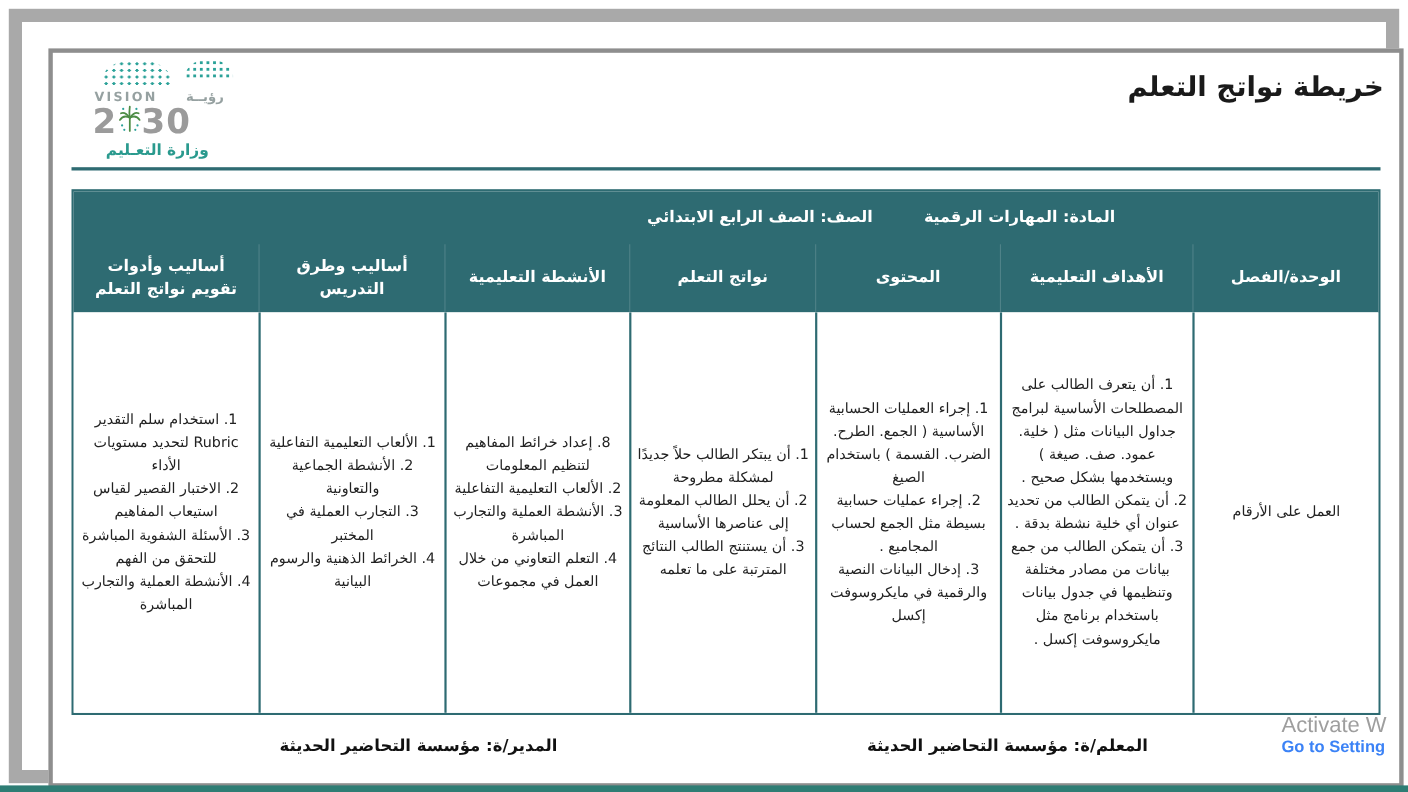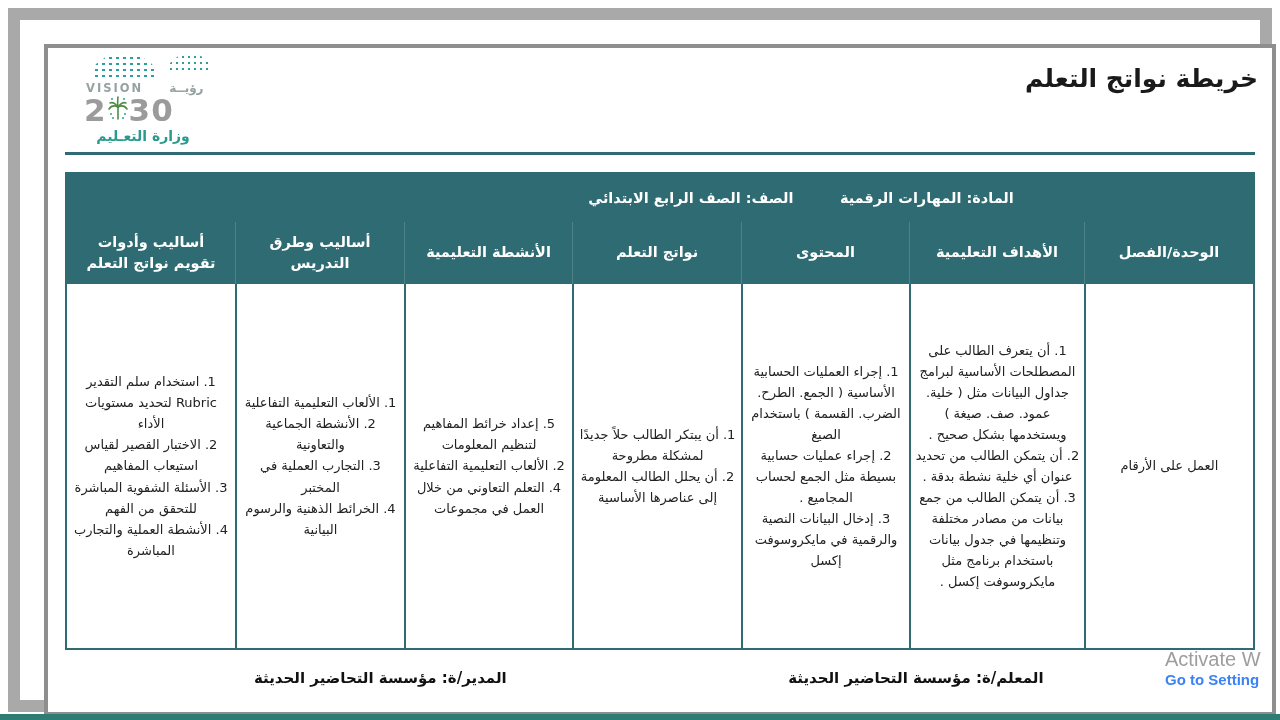--- a/index.html
+++ b/index.html
@@ -166,24 +166,26 @@
             <div class="cell-item">3. أن يتمكن الطالب من جمع بيانات من مصادر مختلفة وتنظيمها في جدول بيانات باستخدام برنامج مثل مايكروسوفت إكسل .</div>
           </div>
         <div class="bcell">
             <div class="cell-item">1. إجراء العمليات الحسابية الأساسية ( الجمع. الطرح. الضرب. القسمة ) باستخدام الصيغ</div>
             <div class="cell-item">2. إجراء عمليات حسابية بسيطة مثل الجمع لحساب المجاميع .</div>
             <div class="cell-item">3. إدخال البيانات النصية والرقمية في مايكروسوفت إكسل</div>
           </div>
         <div class="bcell">
             <div class="cell-item">1. أن يبتكر الطالب حلاً جديدًا لمشكلة مطروحة</div>
             <div class="cell-item">2. أن يحلل الطالب المعلومة إلى عناصرها الأساسية</div>
-          </div>
-        <div class="bcell">
-            <div class="cell-item">5. إعداد خرائط المفاهيم لتنظيم المعلومات</div>
+            <div class="cell-item">3. أن يستنتج الطالب النتائج المترتبة على ما تعلمه</div>
+          </div>
+        <div class="bcell">
+            <div class="cell-item">8. إعداد خرائط المفاهيم لتنظيم المعلومات</div>
             <div class="cell-item">2. الألعاب التعليمية التفاعلية</div>
+            <div class="cell-item">3. الأنشطة العملية والتجارب المباشرة</div>
             <div class="cell-item">4. التعلم التعاوني من خلال العمل في مجموعات</div>
           </div>
         <div class="bcell">
             <div class="cell-item">1. الألعاب التعليمية التفاعلية</div>
             <div class="cell-item">2. الأنشطة الجماعية والتعاونية</div>
             <div class="cell-item">3. التجارب العملية في المختبر</div>
             <div class="cell-item">4. الخرائط الذهنية والرسوم البيانية</div>
           </div>
         <div class="bcell">
             <div class="cell-item">1. استخدام سلم التقدير Rubric لتحديد مستويات الأداء</div>

